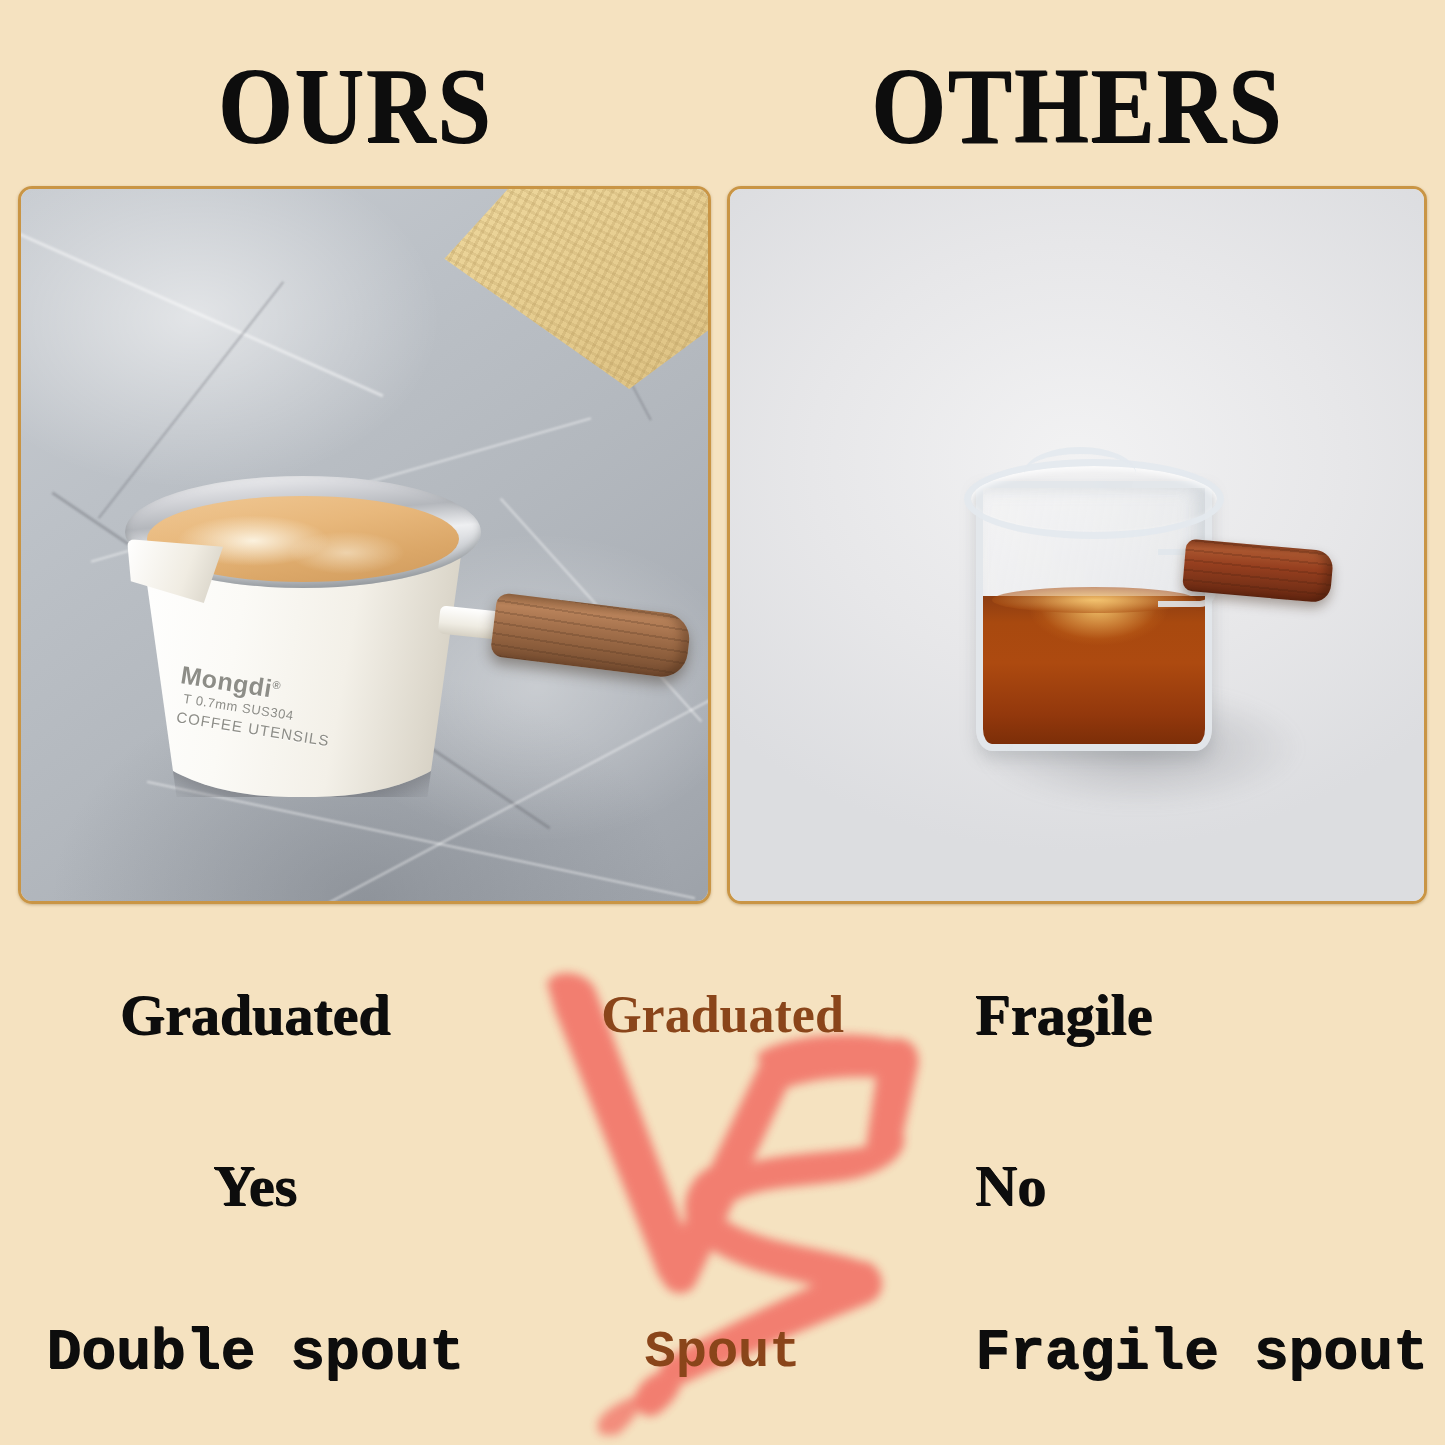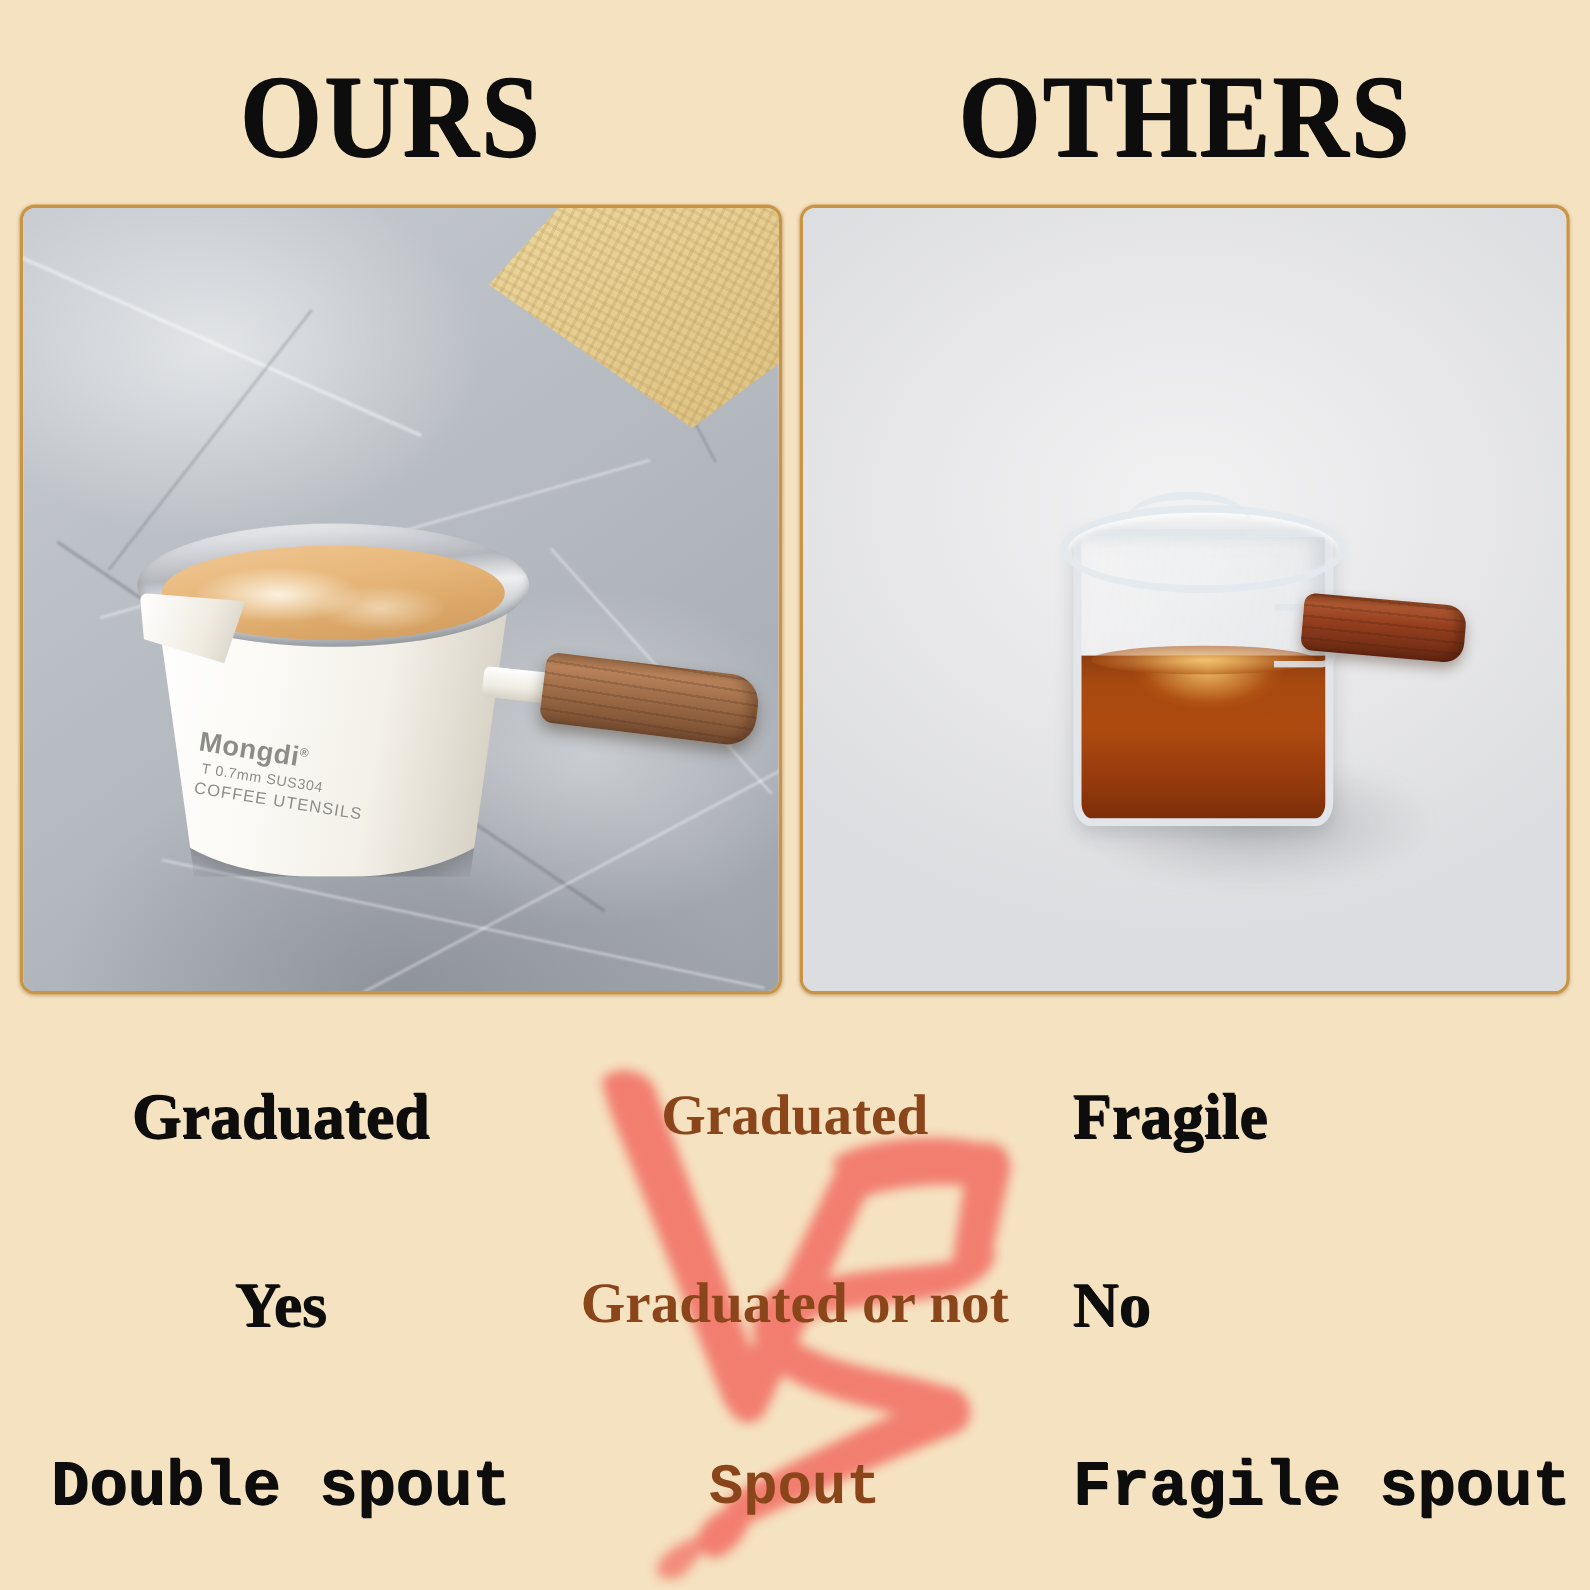--- a/index.html
+++ b/index.html
@@ -277,21 +277,20 @@
   </div>
 
   <div class="row" id="row-0">
     <div class="cell ours">Graduated</div>
     <div class="cell attr">Graduated</div>
     <div class="cell others">Fragile</div>
   </div>
 
   <div class="row" id="row-1">
     <div class="cell ours">Yes</div>
-    <div class="cell attr">Graduated or not</div>
     <div class="cell others">No</div>
   </div>
 
   <div class="row" id="row-2">
     <div class="cell ours">Double spout</div>
     <div class="cell attr">Spout</div>
     <div class="cell others">Fragile spout</div>
   </div>
 
 </div>

